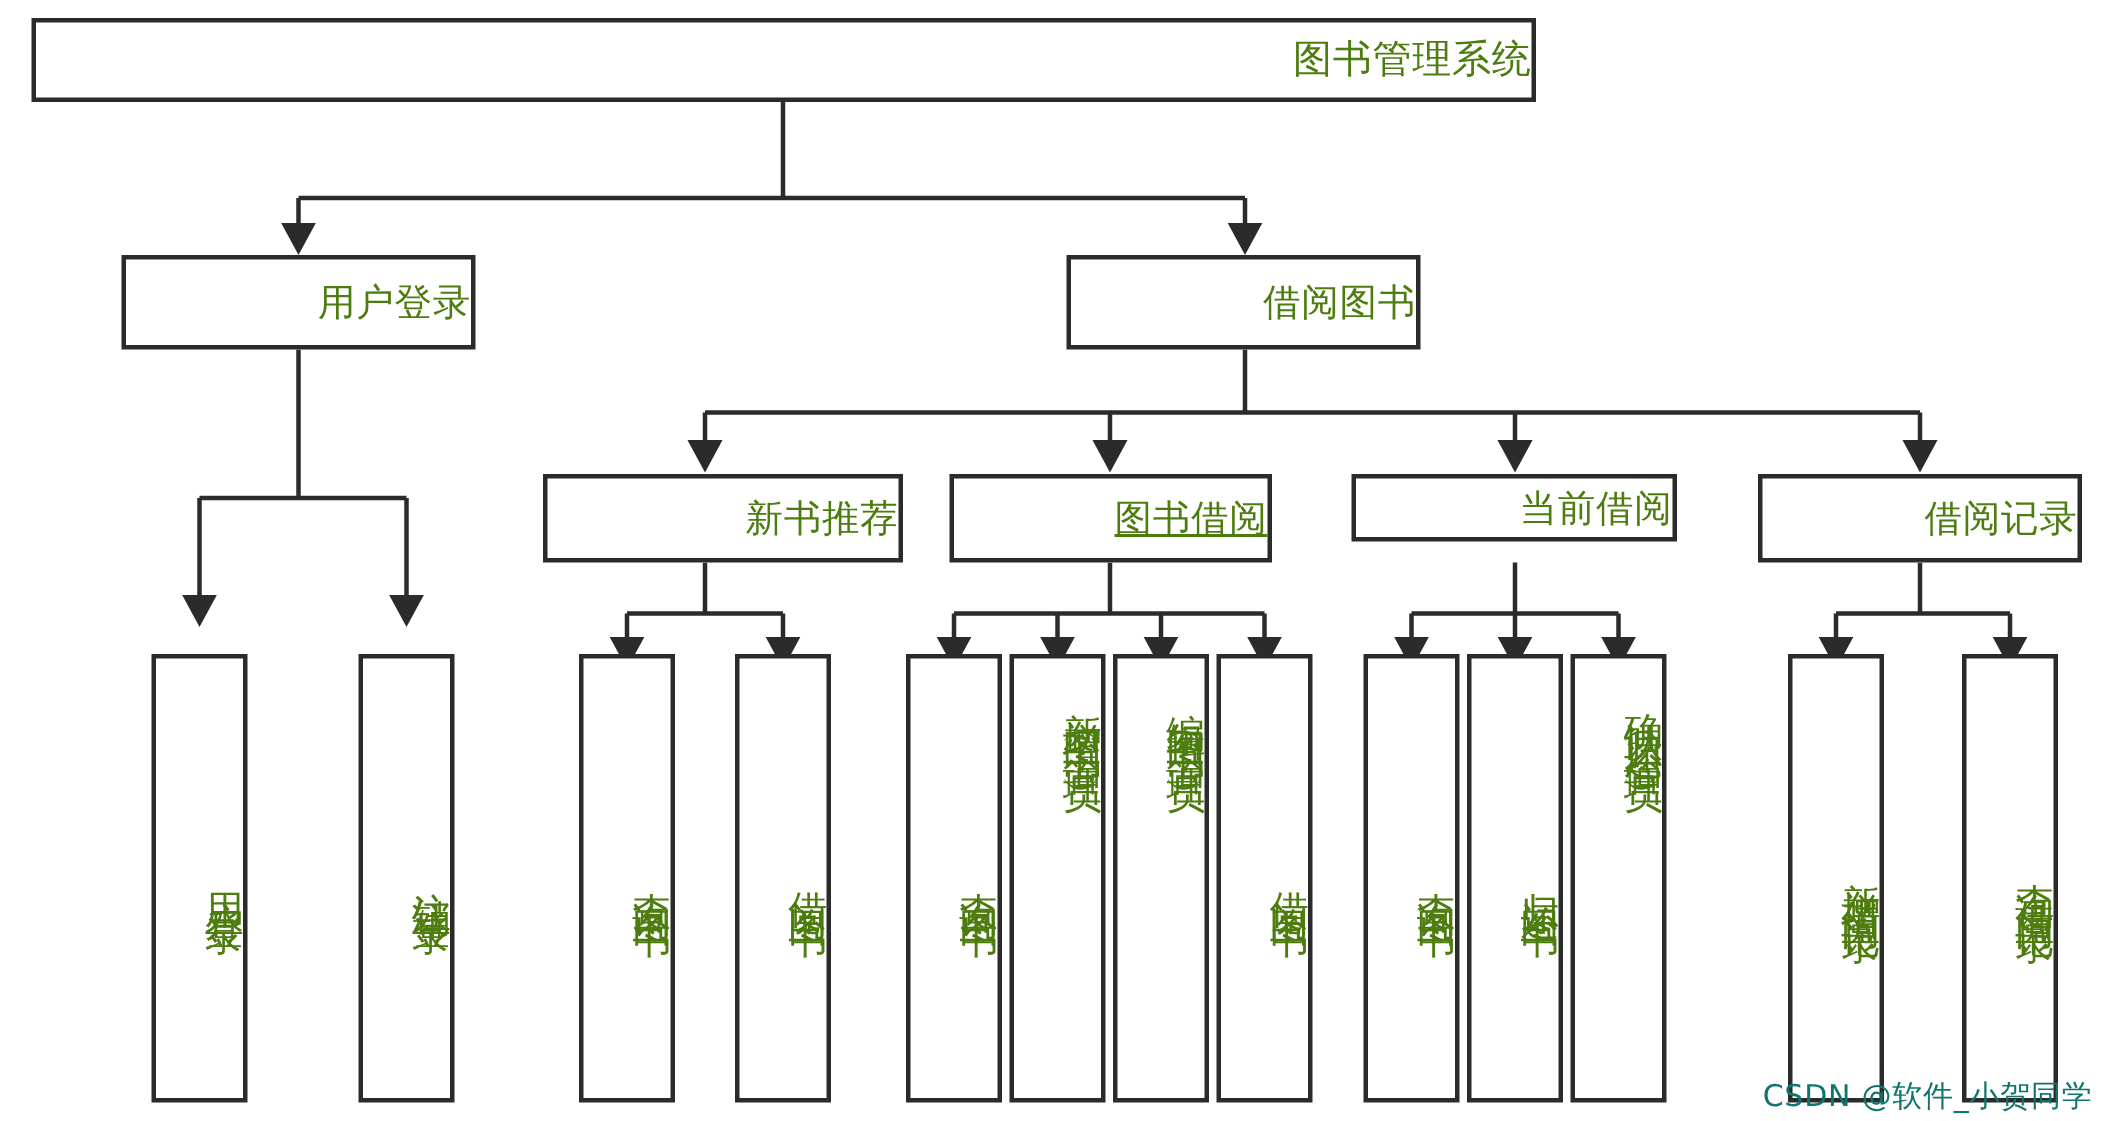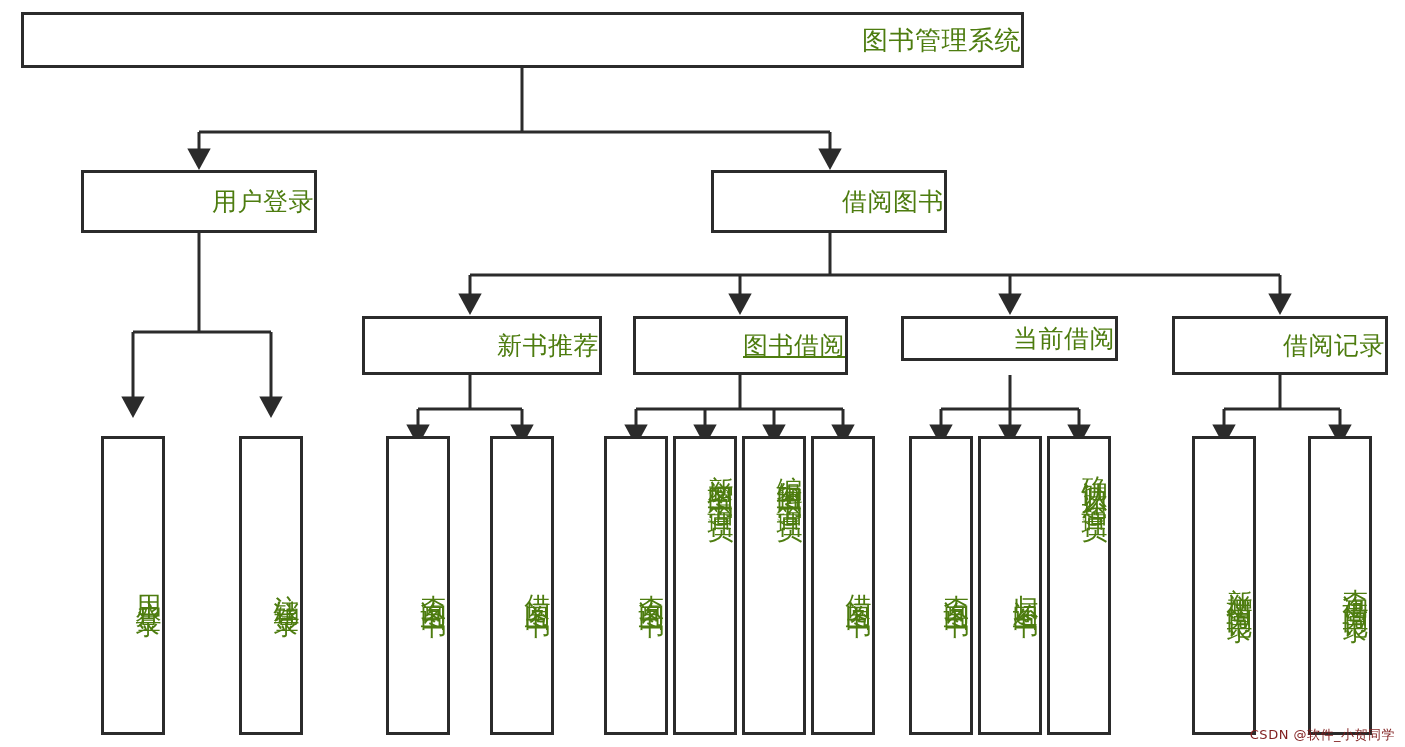--- a/index.html
+++ b/index.html
@@ -68,22 +68,22 @@
   }
   .node.vert.mid {
     align-items: center;
     padding-top: 0;
   }
   
   #watermark {
     position: absolute;
     right: 10px;
     bottom: 3px;
-    font-size: 13px;
-    color: #7f1d1d;
+    font-size: 20px;
+    color: #0f766e;
     white-space: nowrap;
     z-index: 5;
     letter-spacing: 0.5px;
   }
 </style>
 </head>
 <body>
 
 <div id="canvas">
 

